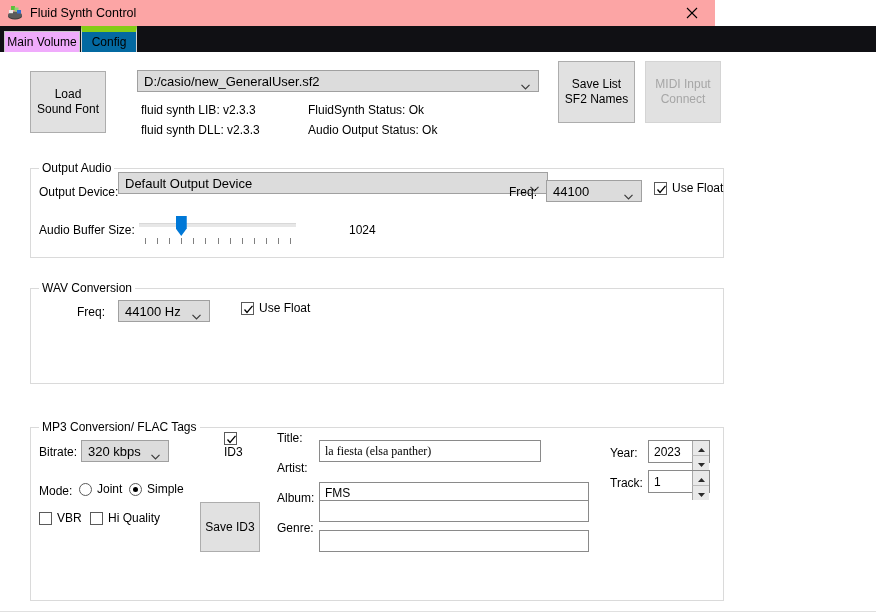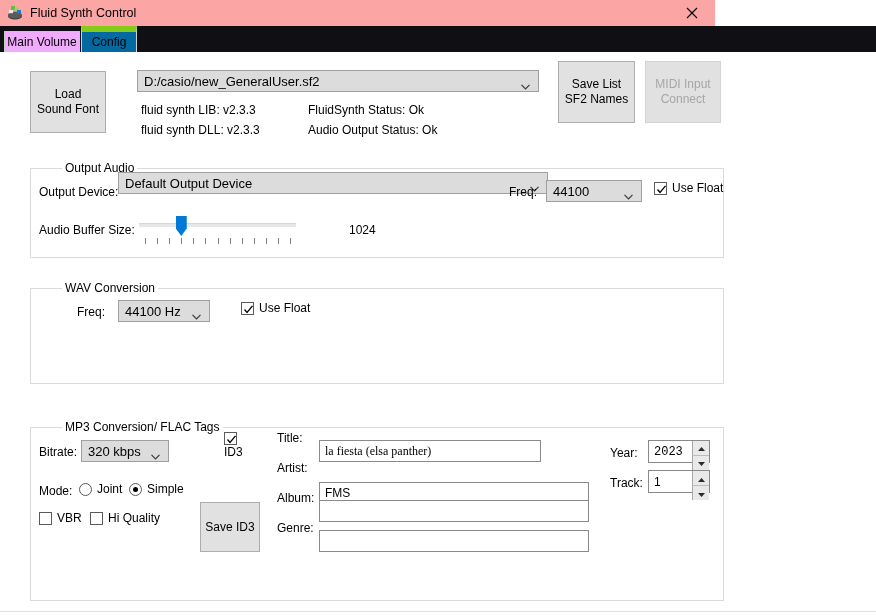--- a/index.html
+++ b/index.html
@@ -126,21 +126,20 @@
     position: absolute;
     border: 1px solid #dadada;
   }
   .group-title {
     position: absolute;
     top: -8px; left: 8px;
     background: #ffffff;
     padding: 0 3px;
     font-size: 12px; color: #000;
     white-space: nowrap;
-    margin-left: 23px;
   }
 
   
   .cb { position: absolute; display: flex; align-items: center; cursor: pointer; }
   .cb-box {
     width: 13px; height: 13px;
     border: 1px solid #5a5a5a;
     background: #fff;
     position: relative;
     flex: 0 0 auto;
@@ -405,21 +404,21 @@
   <div class="txt" style="left:319px; top:448px; width:270px; height:22px;">
     <span></span>
   </div>
 
   <div class="lbl" style="left:277px; top:469px;">Genre:</div>
   <div class="txt" style="left:319px; top:478px; width:270px; height:22px;">
     <span></span>
   </div>
 
   <div class="lbl" style="left:610px; top:394px;">Year:</div>
-  <div class="spin" style="left:648px; top:388px; width:62px; height:23px;font-family:Liberation Mono, monospace;">
+  <div class="spin" style="left:648px; top:388px; width:62px; height:23px;">
     <span class="spin-val">2023</span>
     <span class="spin-btns">
       <div>
         <span>
           <svg width="7" height="4" viewBox="0 0 7 4">
               <path d="M3.5 0 L7 4 L0 4 Z" fill="#2b2b2b"></path>
             </svg>
         </span>
       </div>
       <div>

